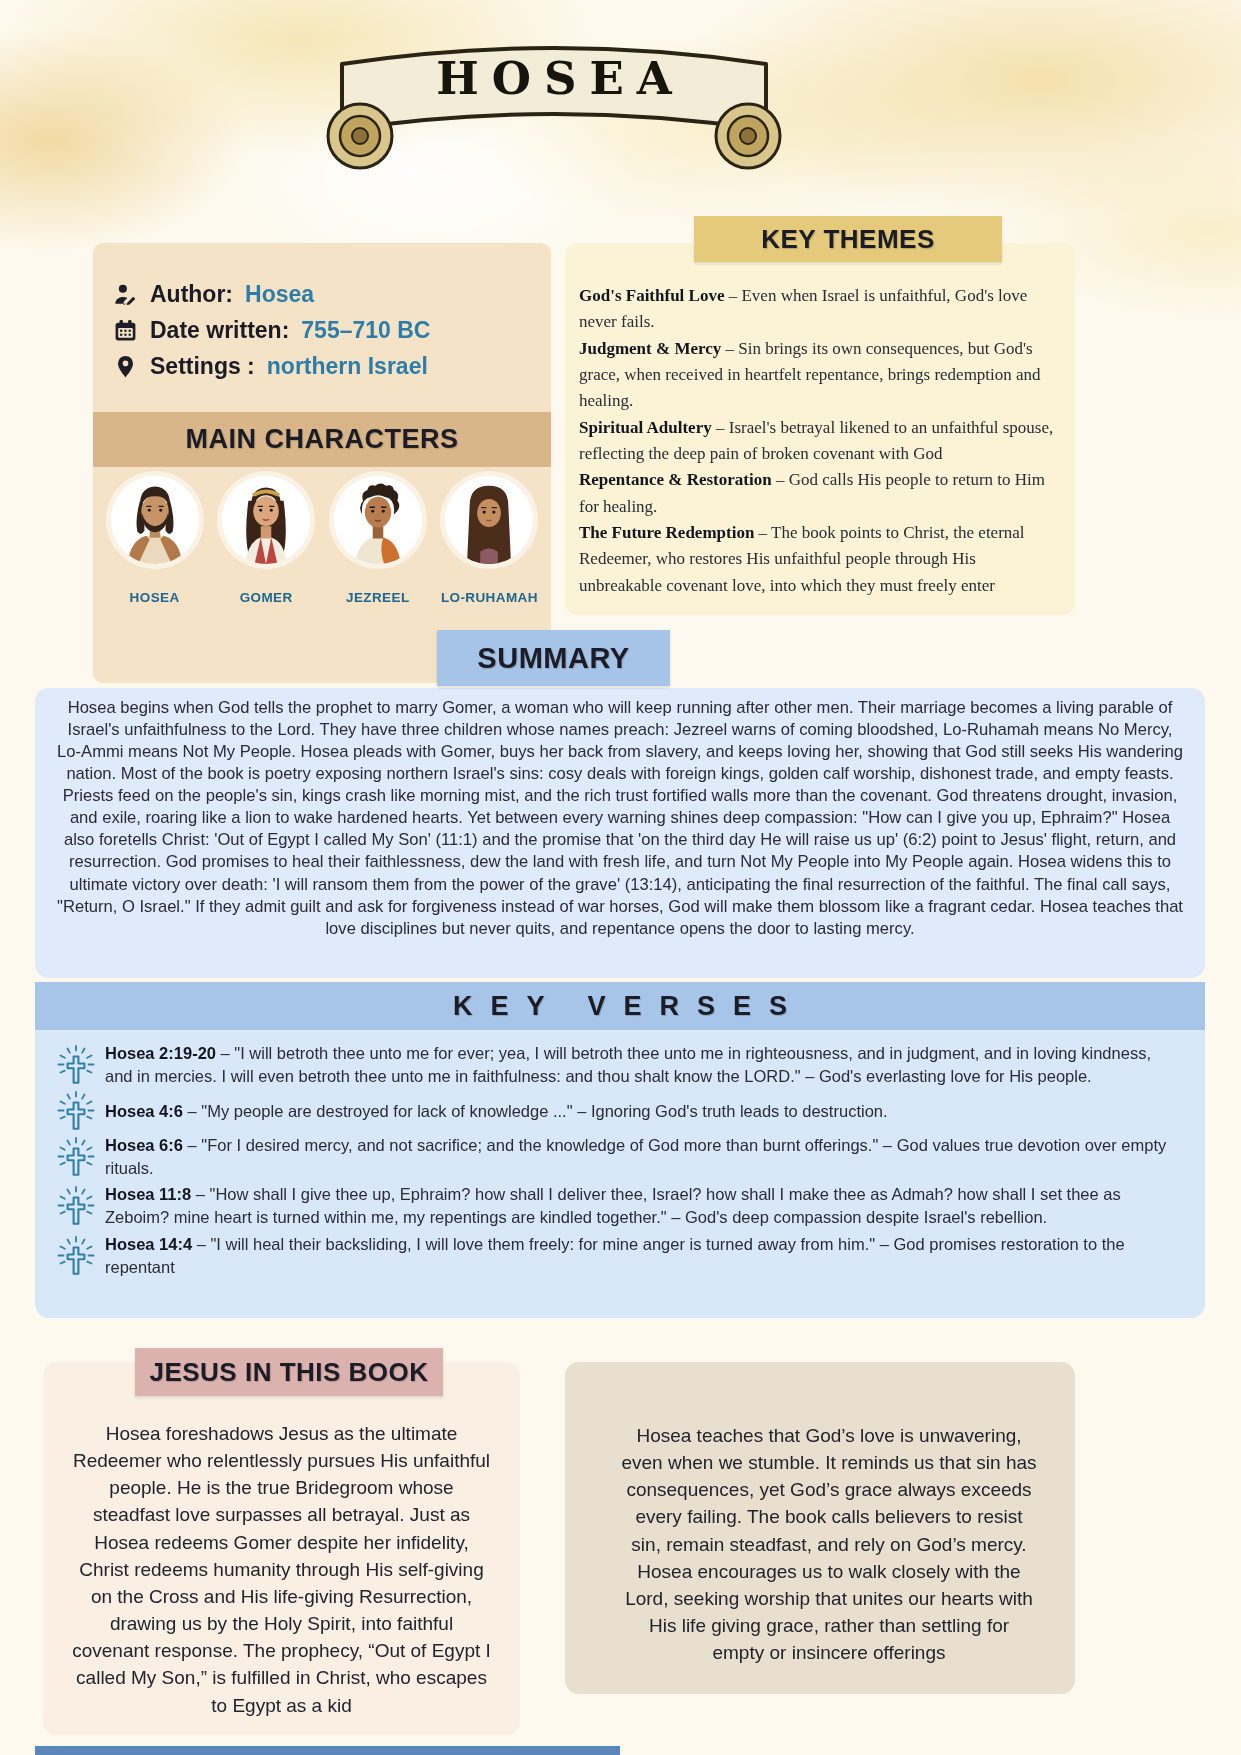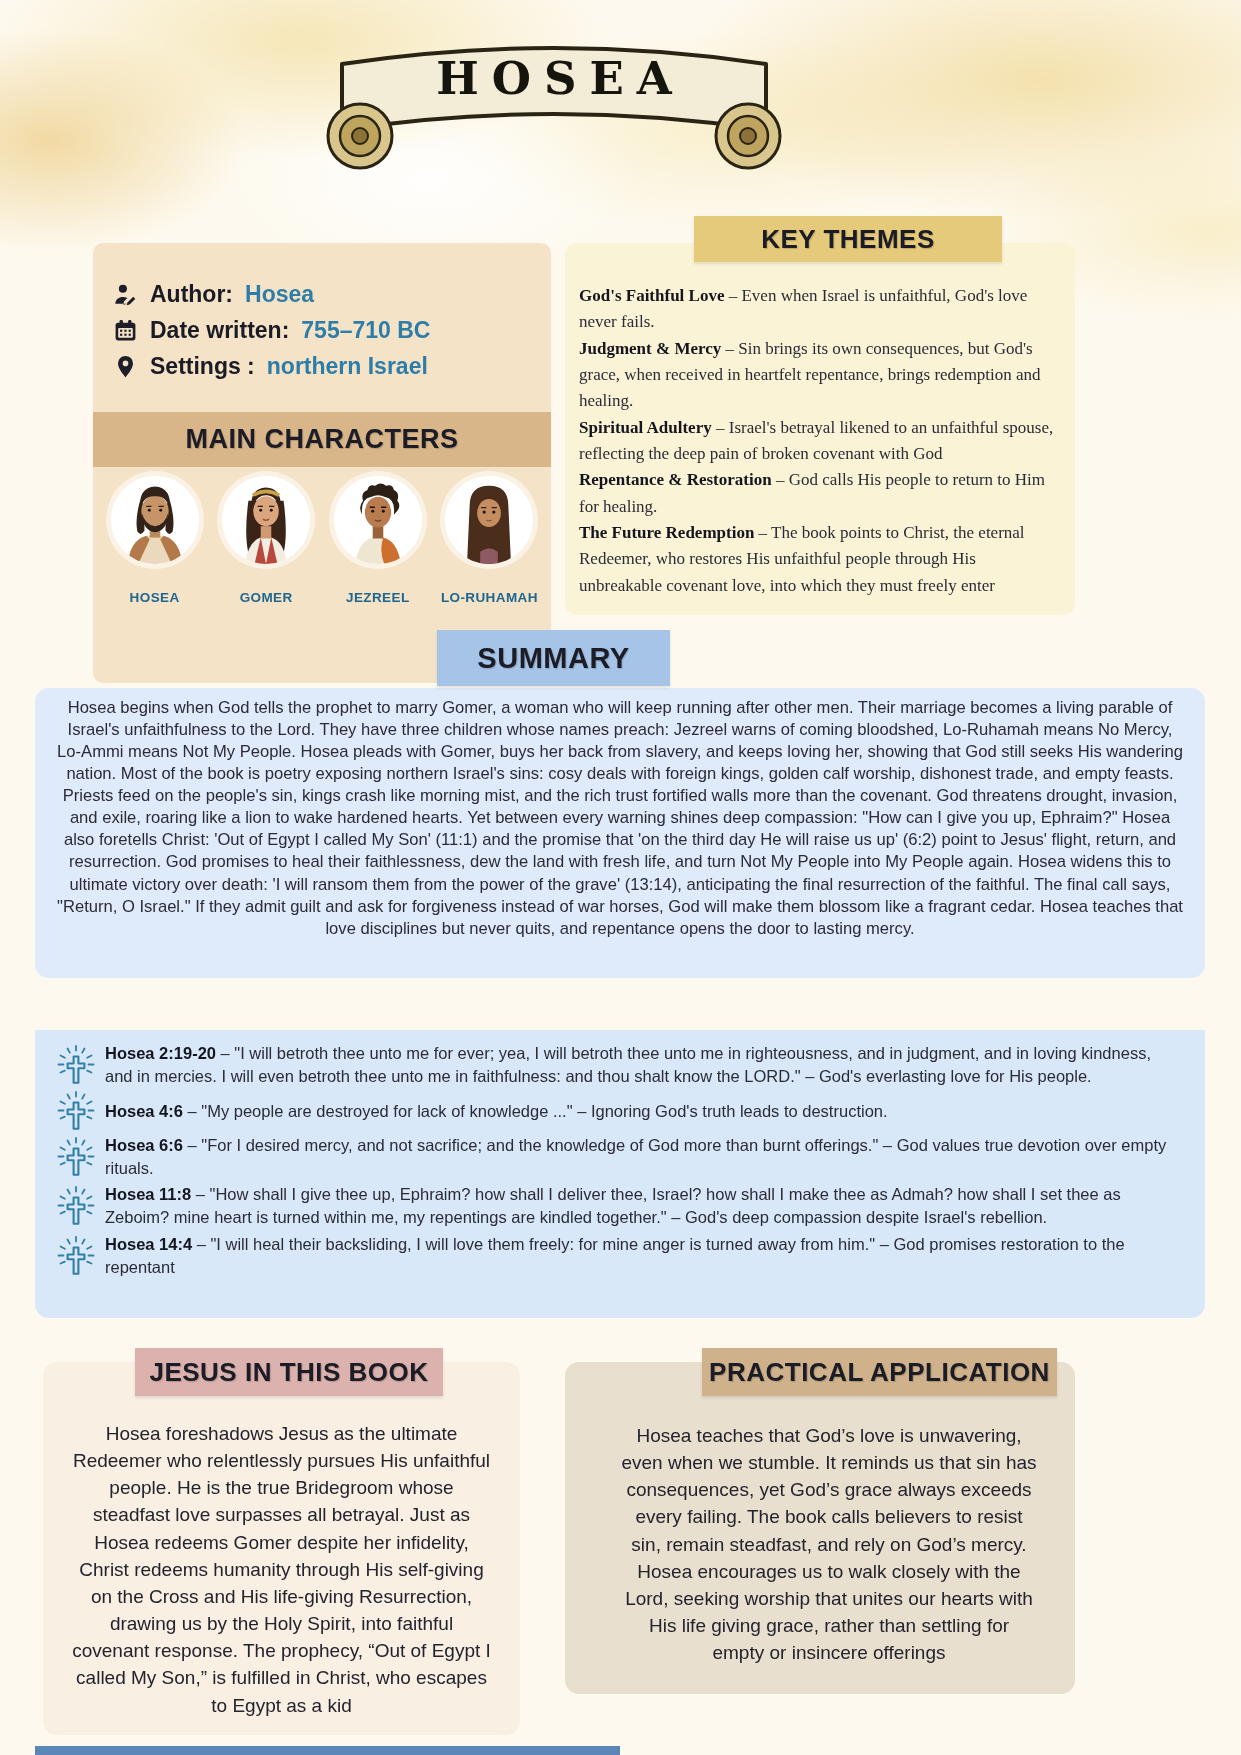--- a/index.html
+++ b/index.html
@@ -252,20 +252,21 @@
       <strong>The Future Redemption</strong>
       <span>– The book points to Christ, the eternal Redeemer, who restores His unfaithful people through His unbreakable covenant love, into which they must freely enter</span>
     </p>
   </div>
 
   <div class="tab tab-summary">SUMMARY</div>
   <div class="summary-panel">
     <p class="summary-text">Hosea begins when God tells the prophet to marry Gomer, a woman who will keep running after other men. Their marriage becomes a living parable of Israel's unfaithfulness to the Lord. They have three children whose names preach: Jezreel warns of coming bloodshed, Lo-Ruhamah means No Mercy, Lo-Ammi means Not My People. Hosea pleads with Gomer, buys her back from slavery, and keeps loving her, showing that God still seeks His wandering nation. Most of the book is poetry exposing northern Israel's sins: cosy deals with foreign kings, golden calf worship, dishonest trade, and empty feasts. Priests feed on the people's sin, kings crash like morning mist, and the rich trust fortified walls more than the covenant. God threatens drought, invasion, and exile, roaring like a lion to wake hardened hearts. Yet between every warning shines deep compassion: "How can I give you up, Ephraim?" Hosea also foretells Christ: 'Out of Egypt I called My Son' (11:1) and the promise that 'on the third day He will raise us up' (6:2) point to Jesus' flight, return, and resurrection. God promises to heal their faithlessness, dew the land with fresh life, and turn Not My People into My People again. Hosea widens this to ultimate victory over death: 'I will ransom them from the power of the grave' (13:14), anticipating the final resurrection of the faithful. The final call says, "Return, O Israel." If they admit guilt and ask for forgiveness instead of war horses, God will make them blossom like a fragrant cedar. Hosea teaches that love disciplines but never quits, and repentance opens the door to lasting mercy.</p>
   </div>
 
+  <div class="verses-banner">KEY VERSES</div>
   <div class="verses-panel">
 
     <div class="verse">
       <span class="verse-icon">
         <svg viewBox="0 0 40 40" width="40" height="40">
             <g stroke="#2f7fa6" stroke-width="1.8" stroke-linecap="round">
               <line x1="20" y1="1" x2="20" y2="5.5"></line>
               <line x1="11.5" y1="3.5" x2="13.8" y2="7.6"></line>
               <line x1="28.5" y1="3.5" x2="26.2" y2="7.6"></line>
               <line x1="4.5" y1="10.5" x2="8.8" y2="12.8"></line>
@@ -376,20 +377,19 @@
       </p>
     </div>
 
   </div>
 
   <div class="tab tab-jesus">JESUS IN THIS BOOK</div>
   <div class="jesus-panel">
     <p class="bottom-text">Hosea foreshadows Jesus as the ultimate Redeemer who relentlessly pursues His unfaithful people. He is the true Bridegroom whose steadfast love surpasses all betrayal. Just as Hosea redeems Gomer despite her infidelity, Christ redeems humanity through His self-giving on the Cross and His life-giving Resurrection, drawing us by the Holy Spirit, into faithful covenant response. The prophecy, “Out of Egypt I called My Son,” is fulfilled in Christ, who escapes to Egypt as a kid</p>
   </div>
 
-  <div class="tab tab-practical">PRACTICAL APPLICATION</div>
   <div class="practical-panel">
     <p class="bottom-text">Hosea teaches that God’s love is unwavering, even when we stumble. It reminds us that sin has consequences, yet God’s grace always exceeds every failing. The book calls believers to resist sin, remain steadfast, and rely on God’s mercy. Hosea encourages us to walk closely with the Lord, seeking worship that unites our hearts with His life giving grace, rather than settling for empty or insincere offerings</p>
   </div>
 
   <div class="bottom-bar"></div>
 
 </div>
 
 </body></html>

